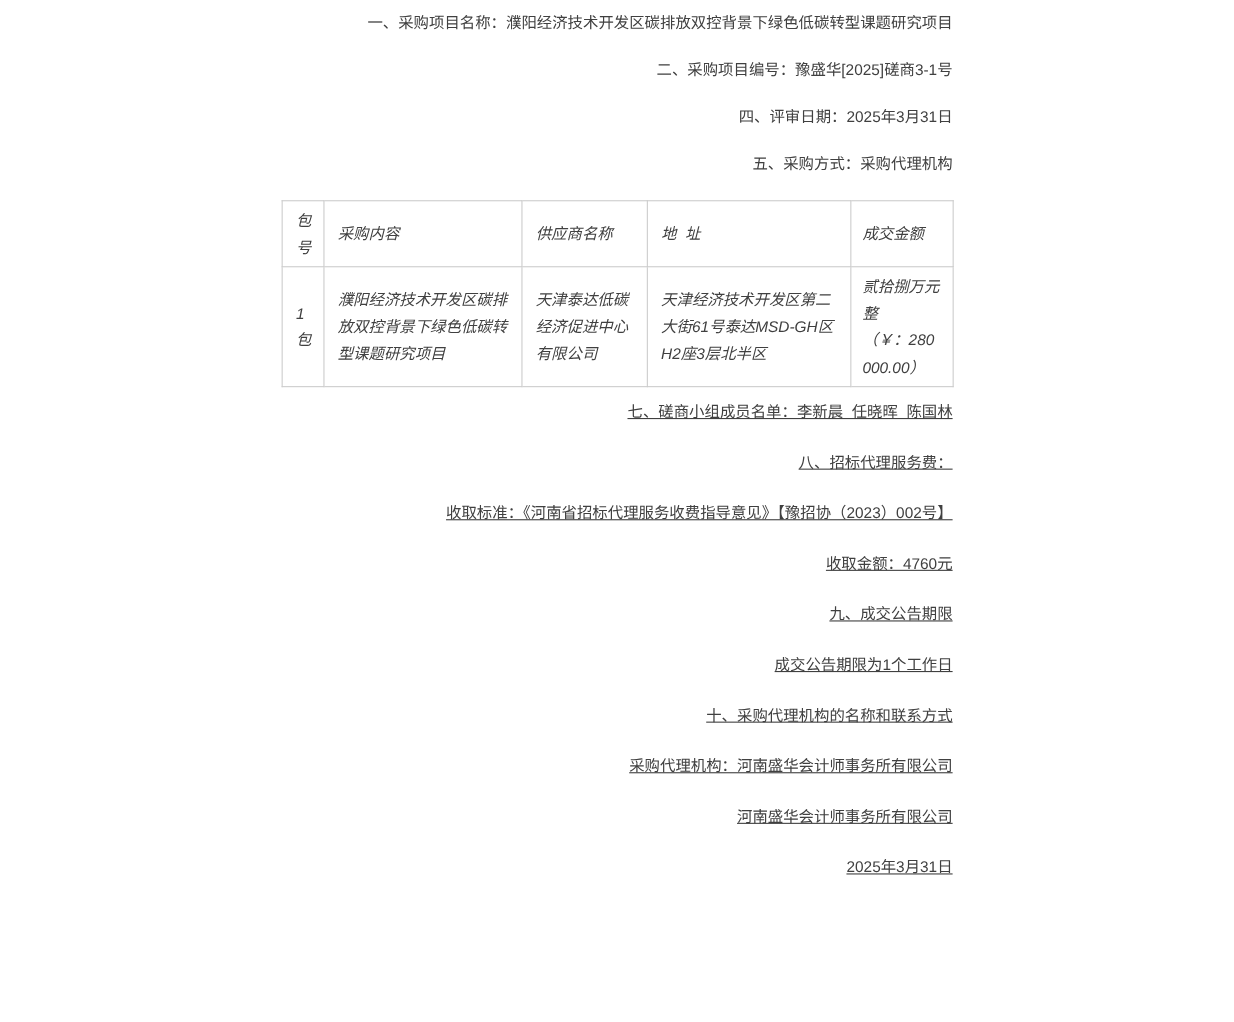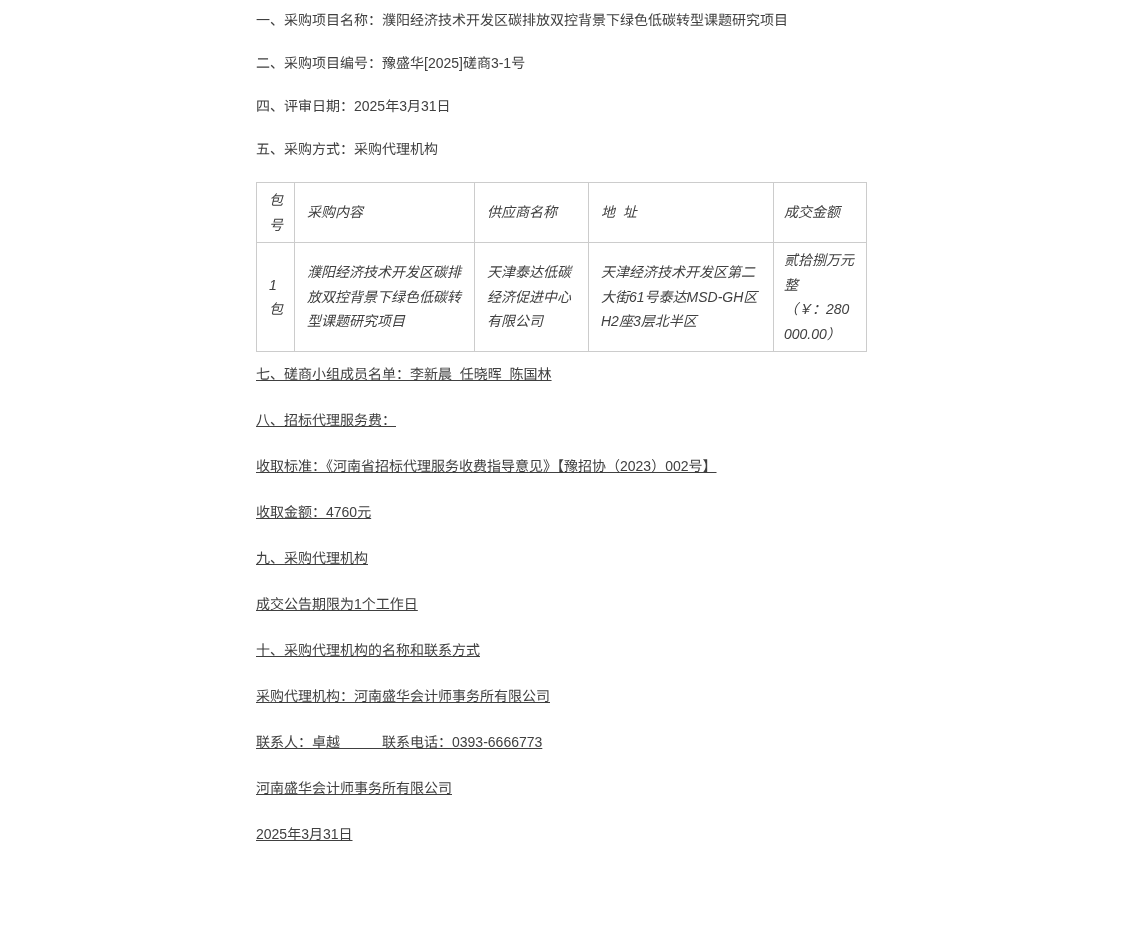--- a/index.html
+++ b/index.html
@@ -16,20 +16,21 @@
     padding-top: 10px;
     font-family: "Liberation Sans", "DejaVu Sans", sans-serif;
     color: #404040;
     font-size: 14px;
   }
   .doc p {
     margin: 0 0 22px 0;
     line-height: 21px;
     white-space: pre-wrap;
     word-break: break-all;
+    text-align: right;
   }
   .doc p.b {
     margin-bottom: 25px;
     text-decoration: underline;
   }
   table.deal {
     border-collapse: collapse;
     table-layout: fixed;
     width: 610px;
     margin: 0 0 12px 0;
@@ -90,21 +91,20 @@
         <td class="col-amt">贰拾捌万元整
 （￥：280 000.00）</td>
       </tr>
     </tbody>
   </table>
 
   <p class="b">七、磋商小组成员名单：李新晨  任晓晖  陈国林</p>
   <p class="b">八、招标代理服务费：</p>
   <p class="b">收取标准：《河南省招标代理服务收费指导意见》【豫招协（2023）002号】</p>
   <p class="b">收取金额：4760元</p>
-  <p class="b">九、采购代理机构</p>
+  <p class="b">九、成交公告期限</p>
   <p class="b">成交公告期限为1个工作日</p>
   <p class="b">十、采购代理机构的名称和联系方式</p>
   <p class="b">采购代理机构：河南盛华会计师事务所有限公司</p>
-  <p class="b">联系人：卓越　　　联系电话：0393-6666773</p>
   <p class="b">河南盛华会计师事务所有限公司</p>
   <p class="b">2025年3月31日</p>
 
 </div>
 
 </body></html>

